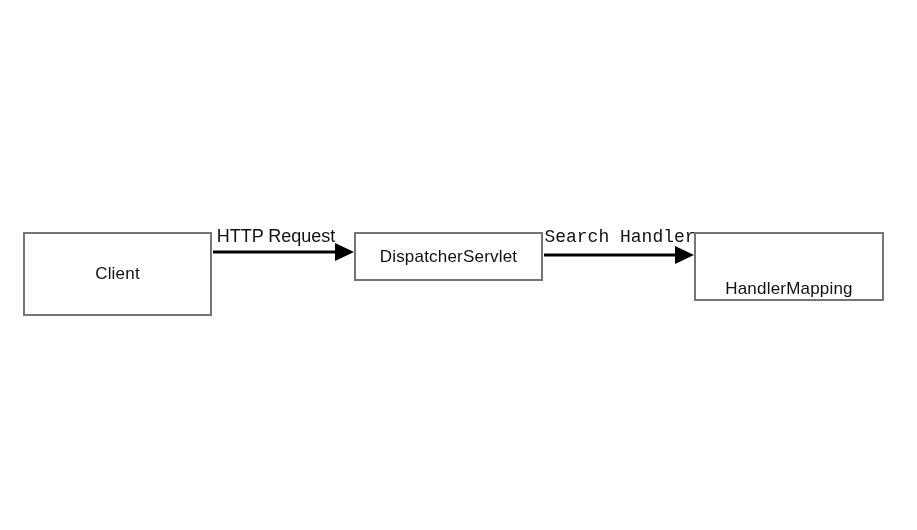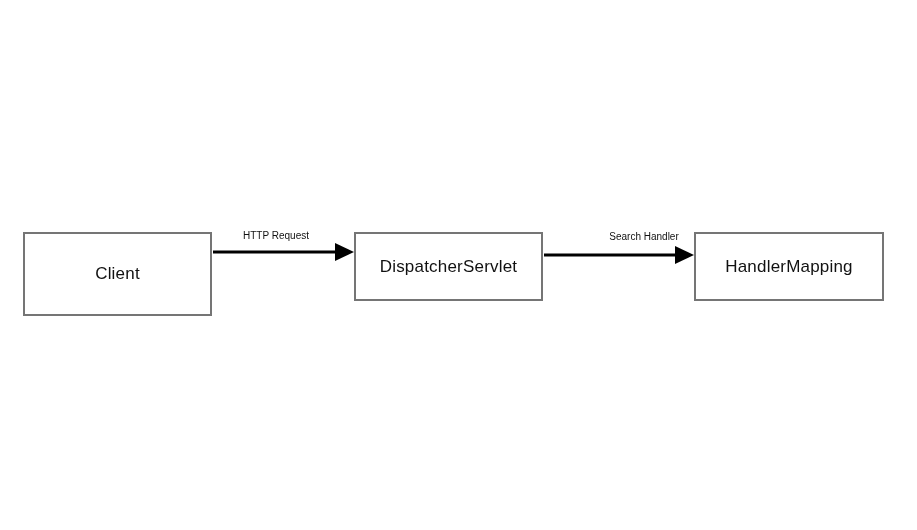--- a/index.html
+++ b/index.html
@@ -42,21 +42,21 @@
   }
   .node-label {
     font-size: 17px;
     color: var(--node-text, #111111);
     white-space: nowrap;
     letter-spacing: 0.2px;
   }
   .edge-label {
     position: absolute;
     transform: translateX(-50%);
-    font-size: 10px;
+    font-size: 18px;
     line-height: 14px;
     color: var(--edge-text, #111111);
     white-space: nowrap;
   }
 </style>
 </head>
 <body>
 
 <div class="canvas">
 
@@ -68,25 +68,25 @@
     <g>
       <line x1="544" y1="255" x2="678" y2="255"></line>
       <polygon points="675,246 675,264 694,255"></polygon>
     </g>
   </svg>
 
   <div class="node" style="left:23px; top:232px; width:189px; height:84px;">
     <span class="node-label">Client</span>
   </div>
 
-  <div class="node" style="left:354px; top:232px; width:189px; height:69px;">
+  <div class="node" style="left:354px; top:232px; width:189px; height:49px;">
     <span class="node-label">DispatcherServlet</span>
   </div>
 
-  <div class="node" style="left:694px; top:232px; width:190px; height:69px;">
+  <div class="node" style="left:694px; top:232px; width:190px; height:69px;align-items:flex-end;">
     <span class="node-label">HandlerMapping</span>
   </div>
 
   <div class="edge-label" style="left:276px; top:229px;">HTTP Request</div>
 
-  <div class="edge-label" style="left:644px; top:230px;">Search Handler</div>
+  <div class="edge-label" style="left:620px; top:230px;font-family:Liberation Mono, monospace;">Search Handler</div>
 
 </div>
 
 </body></html>

